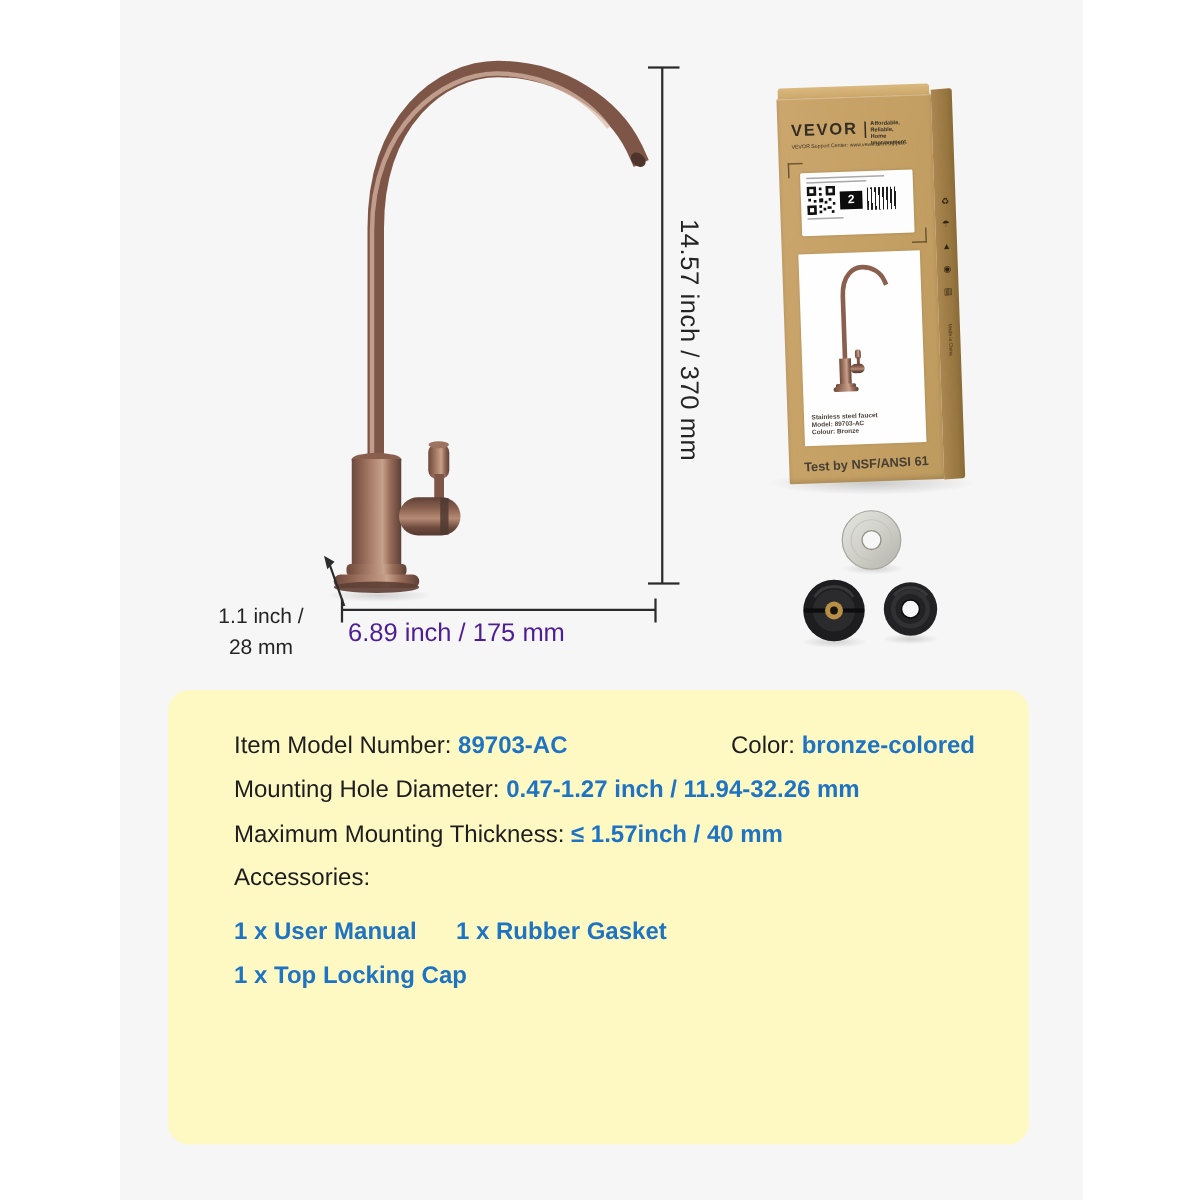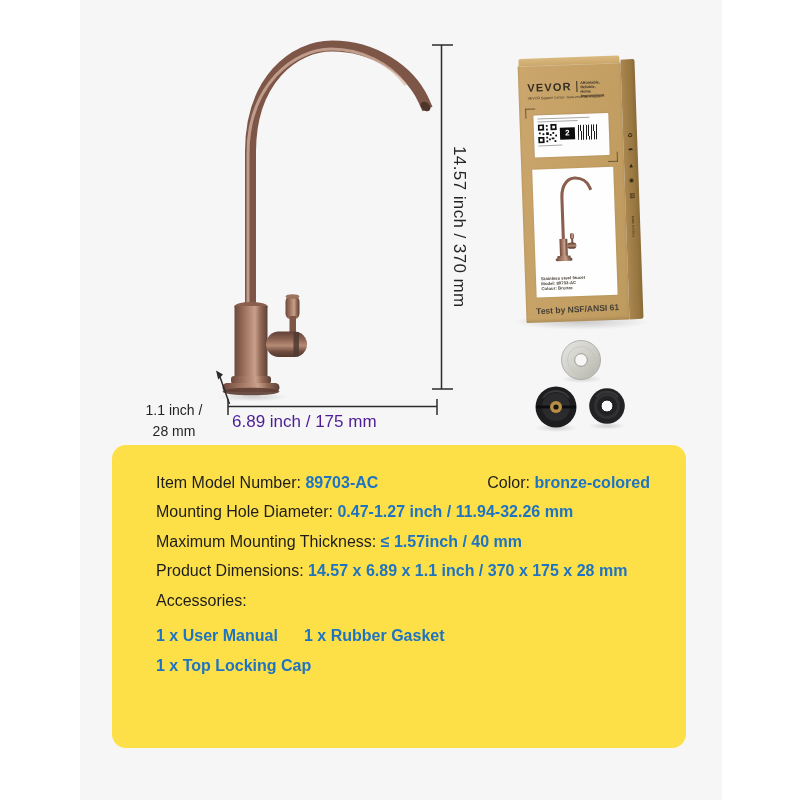--- a/index.html
+++ b/index.html
@@ -58,21 +58,21 @@
   .crop-br{position:absolute;right:-8px;bottom:-7px;width:9px;height:9px;border-right:1.2px solid #6d5834;border-bottom:1.2px solid #6d5834;}
 
   .product-panel{position:absolute;left:11px;top:104px;width:81px;height:128px;background:#fefefe;
     box-shadow:0 0 2px rgba(0,0,0,.12);}
   .mini-faucet{position:absolute;left:13px;top:5px;width:56px;height:96px;}
   .panel-text{position:absolute;left:5px;bottom:6px;font-size:7px;line-height:8px;font-weight:700;color:#4a443a;
     transform:scale(.62);transform-origin:left bottom;width:160%;}
   .cert{position:absolute;left:0;top:240px;width:103px;text-align:center;font-size:8.5px;font-weight:700;color:#453f35;transform:rotate(-1deg);}
 
   
-  .spec-panel{position:absolute;left:112px;top:445px;width:574px;height:303px;background:#fde047;border-radius:14px;text-decoration:underline;}
+  .spec-panel{position:absolute;left:112px;top:460px;width:574px;height:303px;background:#fef9c3;border-radius:14px;text-decoration:underline;}
   .spec-inner{position:absolute;left:44px;right:36px;top:23px;font-size:16px;}
   .spec-row{display:flex;justify-content:space-between;align-items:center;height:29.5px;white-space:nowrap;}
   .spec-row.single{justify-content:flex-start;}
   .lbl{color:#1d1d1f;}
   .val{font-weight:700;}
   .acc-row{display:flex;height:29.5px;align-items:flex-end;white-space:nowrap;}
   .acc-slot1{width:148px;}
   .acc-slot2{width:166px;}
   .acc{font-weight:700;}
 </style>
@@ -261,23 +261,20 @@
 
 
     <div class="spec-row single">
       <span><span class="lbl">Mounting Hole Diameter: </span><span class="val" style="color:#1e73c2">0.47-1.27 inch / 11.94-32.26 mm</span></span>
     </div>
 
     <div class="spec-row single">
       <span><span class="lbl">Maximum Mounting Thickness: </span><span class="val" style="color:#1e73c2">≤ 1.57inch / 40 mm</span></span>
     </div>
 
-    <div class="spec-row single">
-      <span><span class="lbl">Product Dimensions: </span><span class="val" style="color:#1e73c2">14.57 x 6.89 x 1.1 inch / 370 x 175 x 28 mm</span></span>
-    </div>
 
     <div class="spec-row single">
       <span class="lbl">Accessories:</span>
     </div>
 
     <div class="acc-row">
       <span class="acc acc-slot1" style="color:#1e73c2">1 x User Manual</span>
       <span class="acc acc-slot2" style="color:#1e73c2">1 x Rubber Gasket</span>
     </div>
 

